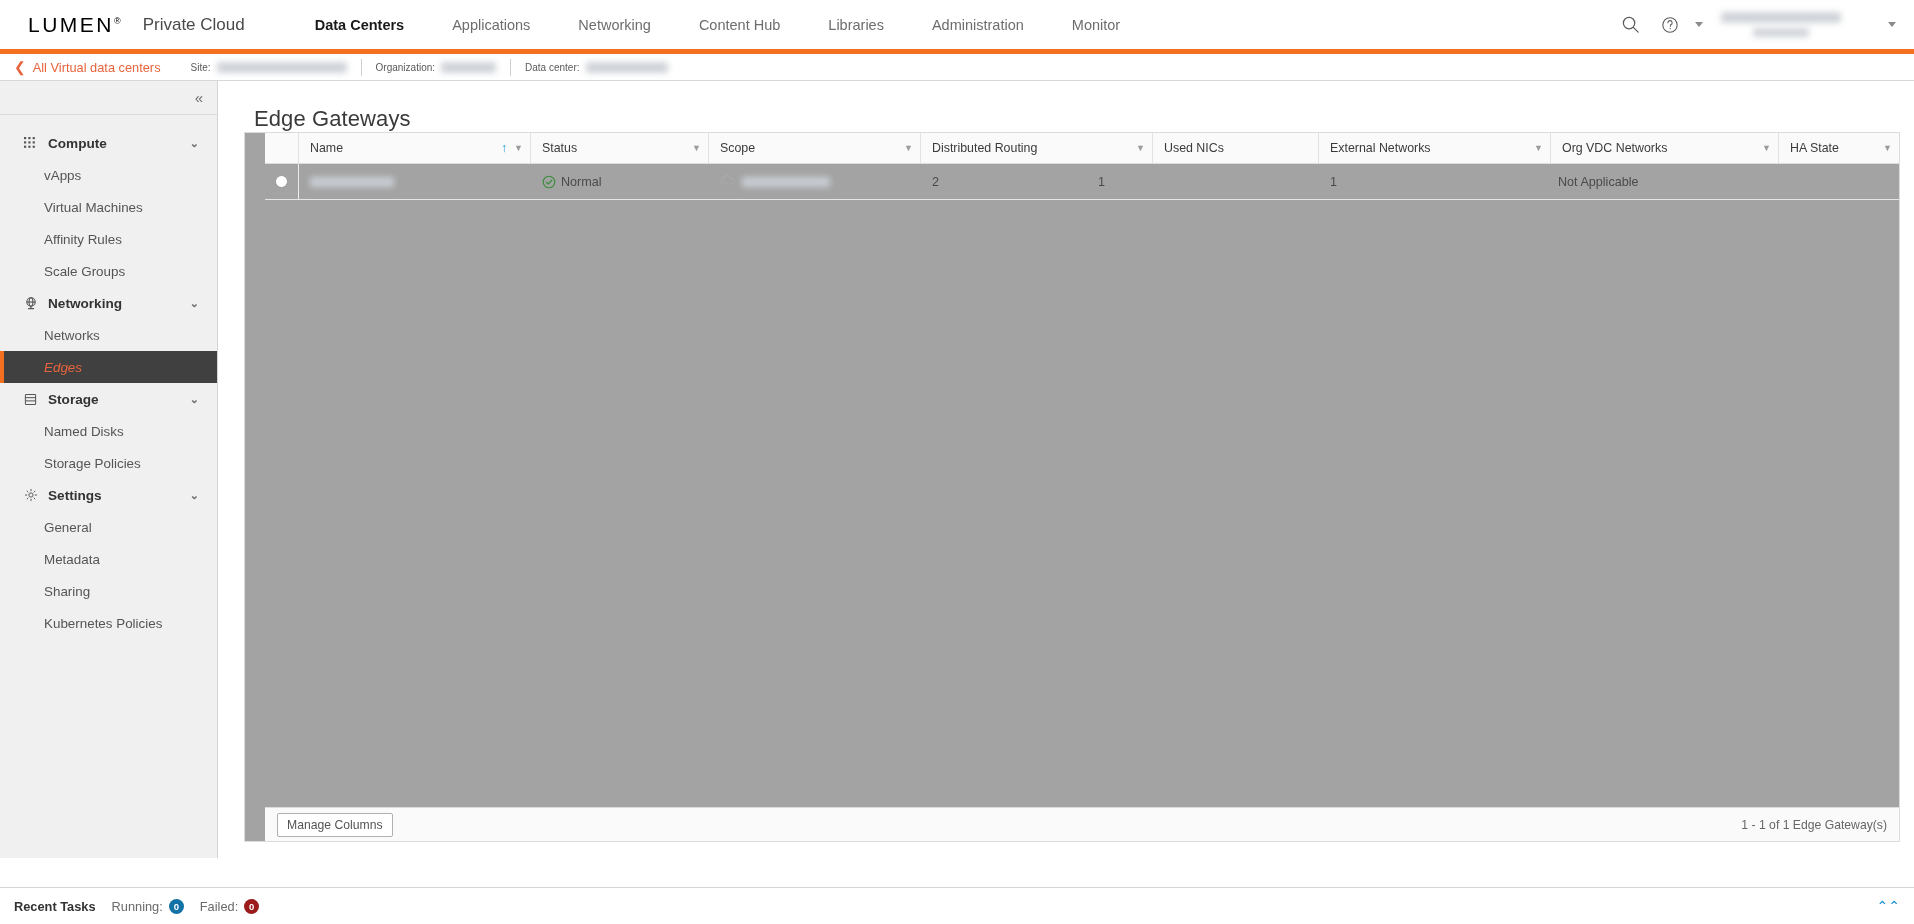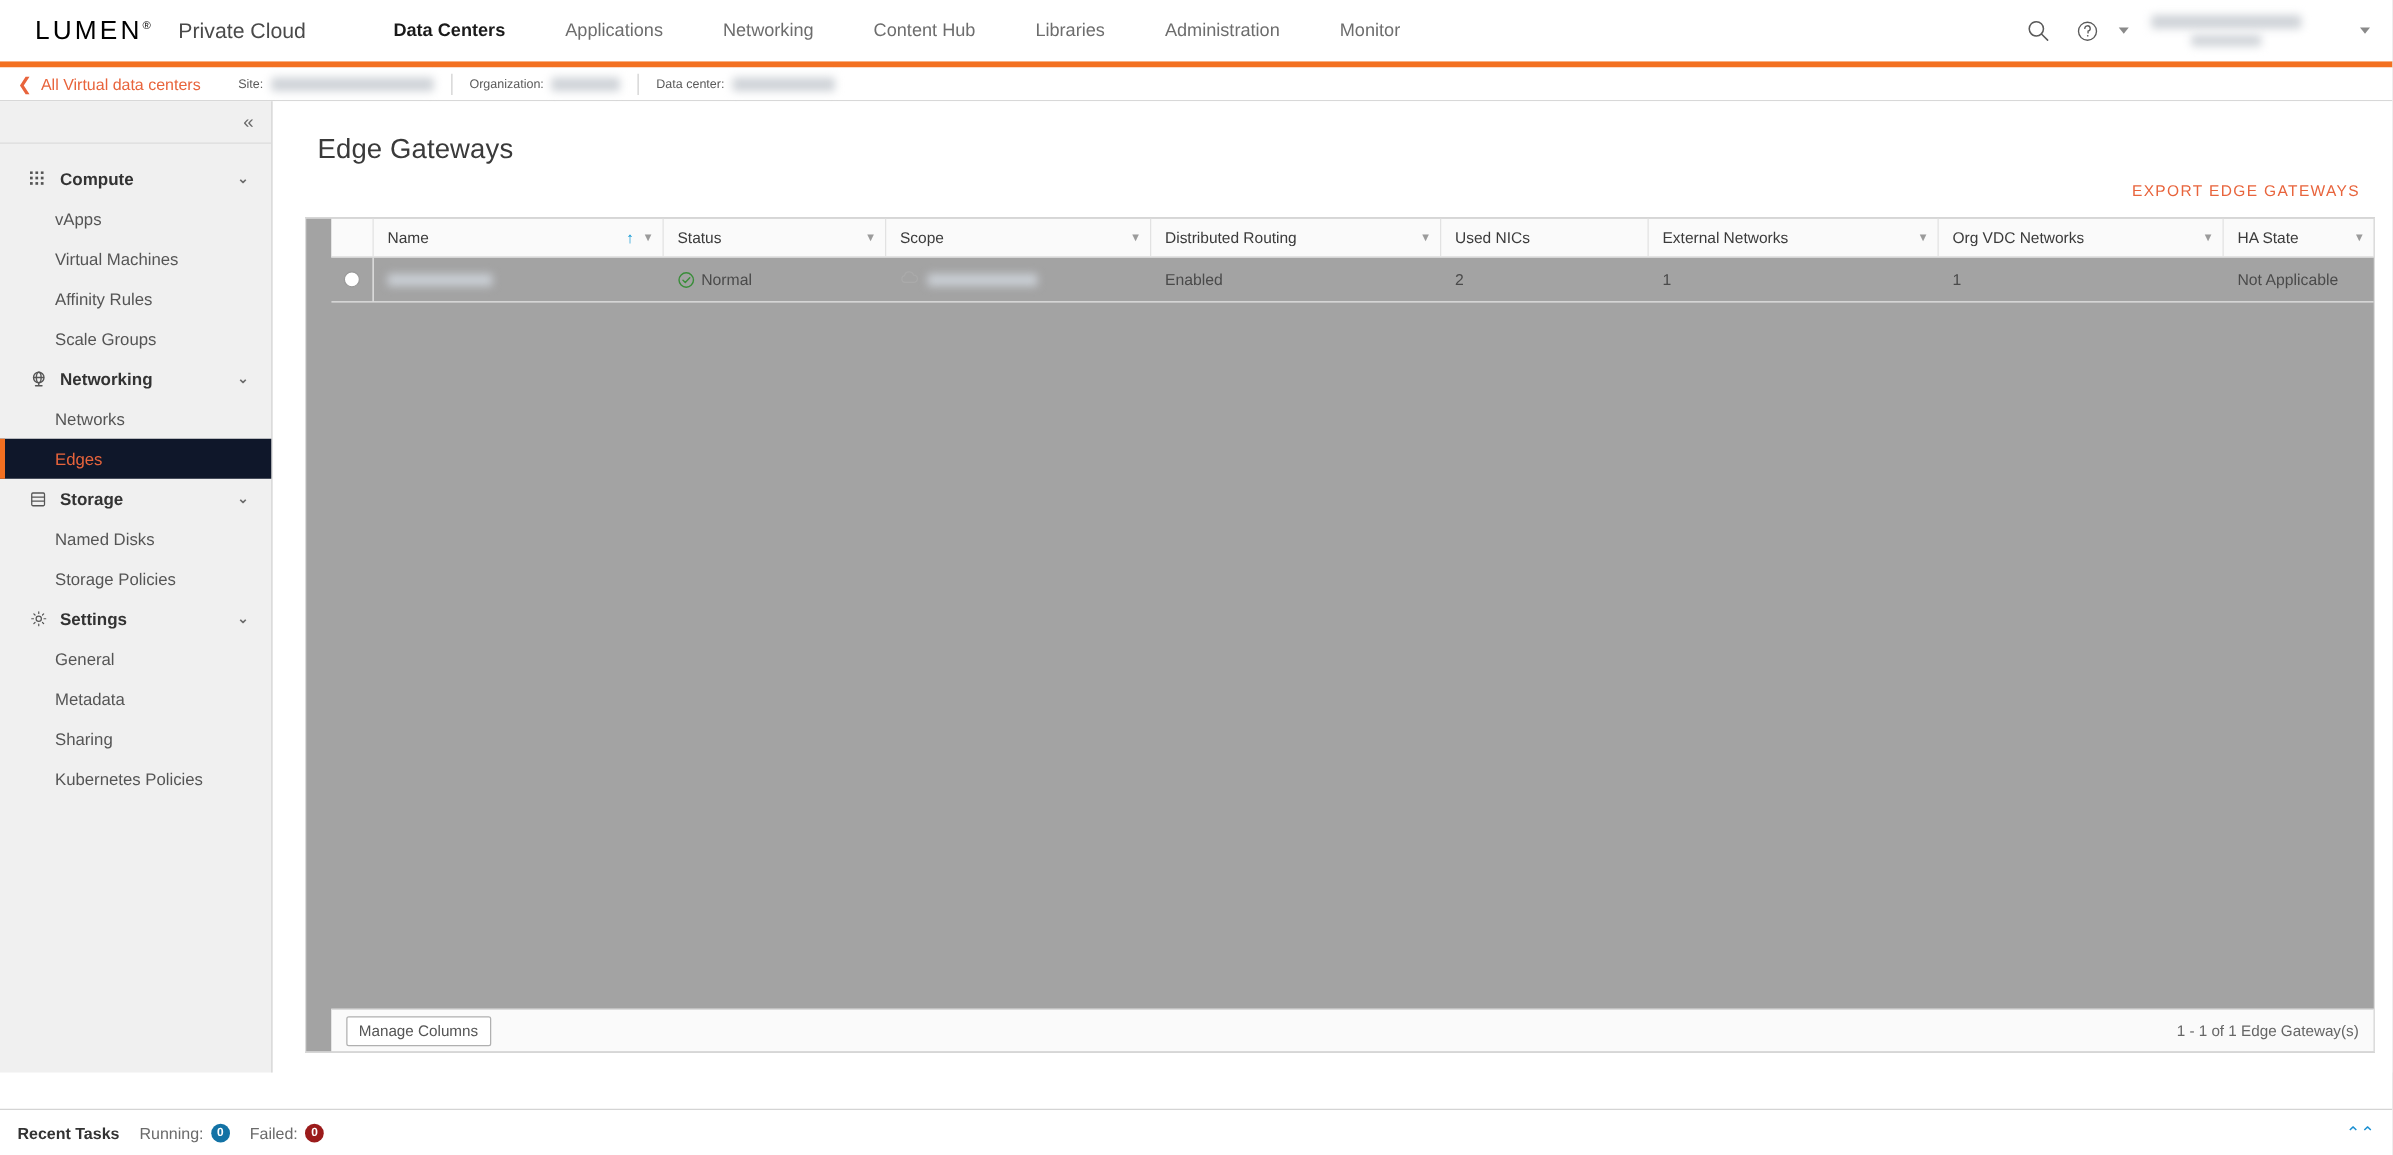--- a/index.html
+++ b/index.html
@@ -110,21 +110,21 @@
     align-items: center; justify-content: center; color: #555;
   }
   .side-group .gcaret {
     margin-left: auto; margin-right: 18px; color: #6b6b6b;
     font-size: 11px; line-height: 1;
   }
   .side-item {
     display: flex; align-items: center; height: 32px; padding-left: 44px;
     font-size: 13.4px; color: #555; cursor: pointer; position: relative;
   }
-  .side-item.active { color: #e8643c; background: #0f172a; }
+  .side-item.active { color: #e8643c; background: #404040; font-style: italic; }
   .side-item.active::before {
     content: ""; position: absolute; left: 0; top: 0; bottom: 0;
     width: 4px; background: #f37021;
   }
 
   
   .main {
     flex: 1 1 auto; background: #fff; display: flex; flex-direction: column;
     min-width: 0; padding: 0 14px 0 26px;
   }
@@ -391,23 +391,20 @@
         <div class="side-item">
             <span>Kubernetes Policies</span>
           </div>
 
       </div>
     </div>
 
     <div class="main">
       <div class="page-title">Edge Gateways</div>
 
-      <div class="action-row">
-        <div class="export-btn">EXPORT EDGE GATEWAYS</div>
-      </div>
 
       <div class="grid">
 
         <div class="grid-head">
           <div class="th sel"></div>
 
           <div class="th" style="width:232px">
             <span class="th-label">Name</span>
             <span class="th-tools">
               <span class="sort-arrow">↑</span>
@@ -484,21 +481,20 @@
             <div class="td" style="width:212px">
               <span class="scope-cell">
                 <span class="cloud-ic">
                   <svg width="15" height="12" viewBox="0 0 16 12" fill="none" stroke="#aaa" stroke-width="1.1">
                     <path d="M4.2 10.2a3 3 0 0 1-.3-5.9A4 4 0 0 1 11.6 4a2.9 2.9 0 0 1 .3 6.2z" stroke-linejoin="round"></path>
                   </svg>
                 </span>
                 <span class="blur-cell blur-scope"></span>
               </span>
             </div>
-            <div class="td" style="width:232px">Enabled</div>
             <div class="td" style="width:166px">2</div>
             <div class="td" style="width:232px">1</div>
             <div class="td" style="width:228px">1</div>
             <div class="td" style="flex:1 1 auto">Not Applicable</div>
           </div>
         </div>
 
         <div class="grid-foot">
           <button class="btn-sm">Manage Columns</button>
           <span class="foot-count">1 - 1 of 1 Edge Gateway(s)</span>

